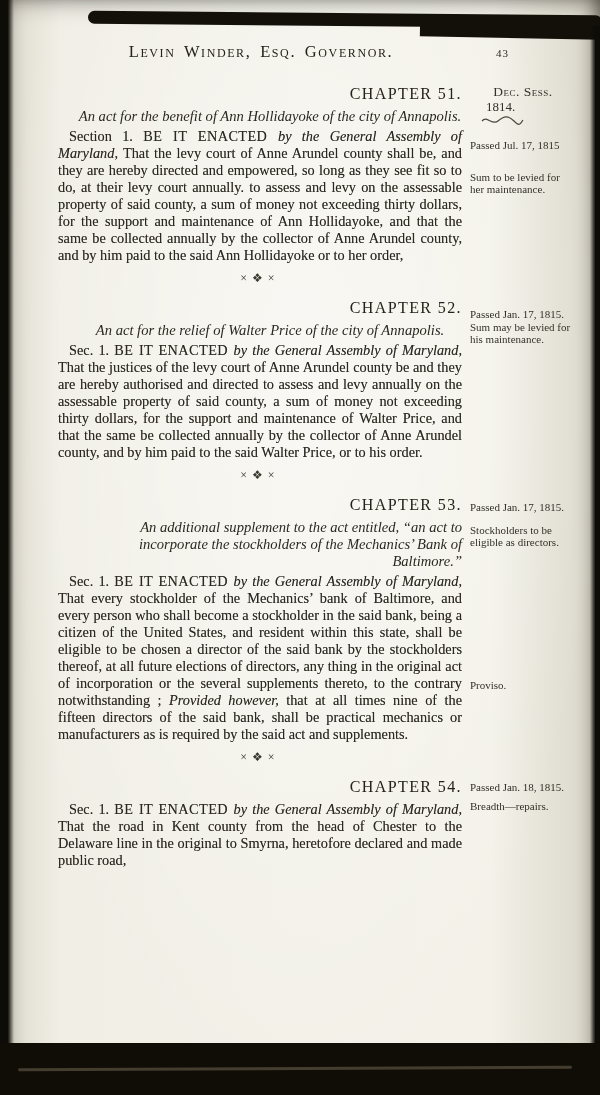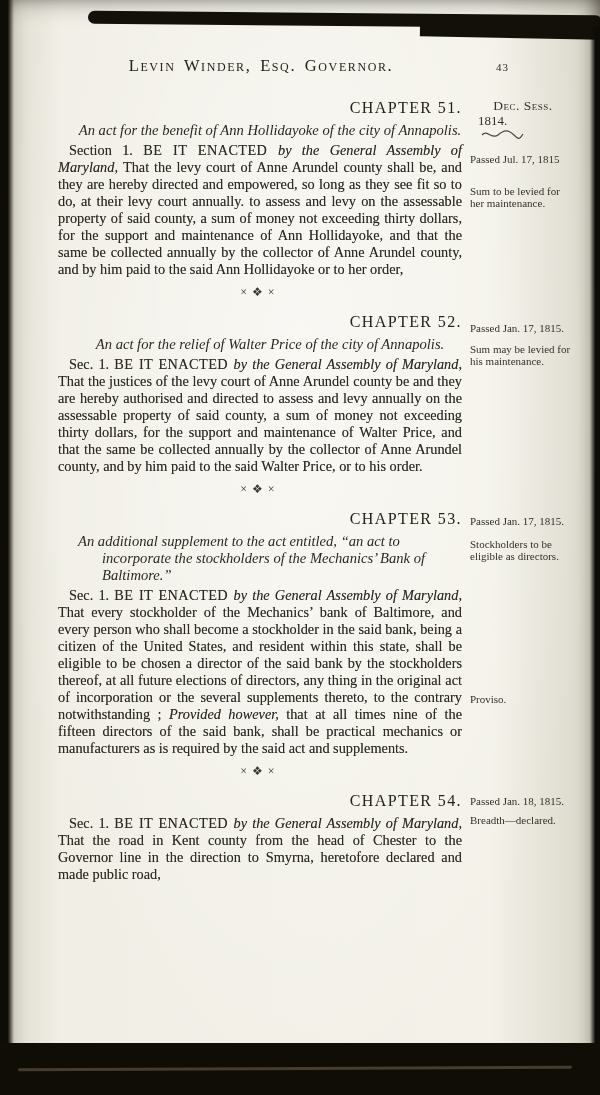--- a/index.html
+++ b/index.html
@@ -16,21 +16,21 @@
     position:absolute; inset:0;
     background:
       radial-gradient(ellipse at 50% 35%, rgba(255,255,255,0.55), rgba(255,255,255,0) 72%),
       linear-gradient(90deg, #ddd9cd 0%, #f0eee5 10%, #f3f1e8 82%, #d8d5c8 100%),
       #eeece2;
     box-shadow:
       inset -16px 0 20px -12px rgba(20,16,8,.55),
       inset 16px 0 22px -12px rgba(20,16,8,.5),
       inset 0 18px 26px -18px rgba(20,16,8,.35),
       inset 0 -26px 30px -20px rgba(20,16,8,.5);
-    padding-top:56px;
+    padding-top:42px;
     overflow:hidden;
     color:#2b2821;
   }
 
   
   .edge-top   { position:absolute; left:88px; right:-2px; top:13px; height:13px; background:#121008; transform:rotate(.5deg); border-radius:7px; }
   .edge-top2  { position:absolute; left:420px; right:-6px; top:19px; height:19px; background:#121008; transform:rotate(1.1deg); }
   .edge-left  { position:absolute; left:0; top:0; bottom:0; width:14px; background:linear-gradient(90deg,#0e0c07 55%, rgba(14,12,7,0)); }
   .edge-right { position:absolute; right:0; top:26px; bottom:0; width:10px; background:linear-gradient(270deg,#0e0c07 45%, rgba(14,12,7,0)); }
   .edge-bottom{ position:absolute; left:0; right:0; bottom:0; height:52px; background:#100d07; }
@@ -53,40 +53,40 @@
   .chapter { display:contents; }
 
   .chap-head {
     font-size:16px; font-weight:normal; text-align:right;
     letter-spacing:1.4px; margin-top:13px; margin-bottom:5px; color:#262219;
   }
   .chap-title {
     font-style:italic; text-align:center;
     font-size:14.6px; line-height:17px; margin-bottom:3px;margin-left:20px;
   }
-  .chap-title.hang { text-align:left; padding-left:24px; text-indent:-24px; }
+  .chap-title.hang { text-align:right; padding-left:24px; text-indent:-24px; }
   .body {
     font-size:14.3px; line-height:17px; text-align:justify; text-indent:11px;
     text-shadow:0 0 .4px rgba(30,25,15,.45);
   }
   .seg-caps   { letter-spacing:.4px; }
   .seg-italic { font-style:italic; }
   .ornament   { text-align:center; font-size:12px; letter-spacing:5px; color:#3a372d; margin:7px 0 0; }
 
   
   .mnotes { font-size:11px; line-height:12.6px; color:#33302a; padding-right:4px; }
   .mn { width:106px; }
   .mn-session { font-variant:small-caps; font-size:13.5px; letter-spacing:.5px; line-height:15px;text-align:center; }
-  .mn-session-year { font-size:13px; margin-left:8px; line-height:15px; }
+  .mn-session-year { font-size:13px; margin-left:16px; line-height:15px; }
   .squiggle { display:block; margin:2px 0 0 10px; }
   .mnotes.c1 { padding-top:12px; }
   .mnotes.c1 .mn-passed { margin-top:14px; }
   .mnotes.c1 .mn-2 { margin-top:19px; }
   .mnotes.c2 { padding-top:22px; }
-  .mnotes.c2 .mn-2 { margin-top:8px; }
+  .mnotes.c2 .mn-2 { margin-top:0; }
   .mnotes.c3 { padding-top:18px; }
   .mnotes.c3 .mn-2 { margin-top:10px; }
   .mnotes.c3 .mn-3 { margin-top:130px; }
   .mnotes.c4 { padding-top:16px; }
   .mnotes.c4 .mn-2 { margin-top:6px; }
 </style>
 </head>
 <body>
 
 <div class="scan">
@@ -140,25 +140,25 @@
         <aside class="mnotes c3">
           <div class="mn mn-passed">Passed Jan. 17, 1815.</div>
           <div class="mn mn-2">Stockholders to be eligible as directors.</div>
           <div class="mn mn-3">Proviso.</div>
         </aside>
       </section>
 
       <section class="chapter">
         <div class="main">
           <h2 class="chap-head">CHAPTER 54.</h2>
-          <p class="body"><span class="seg-plain">Sec. 1. </span><span class="seg-caps">BE IT ENACTED </span><span class="seg-italic">by the General Assembly of Maryland, </span><span class="seg-plain">That the road in Kent county from the head of Chester to the Governor line in the direction to Smyrna, heretofore declared and made public road,</span></p>
+          <p class="body"><span class="seg-plain">Sec. 1. </span><span class="seg-caps">BE IT ENACTED </span><span class="seg-italic">by the General Assembly of Maryland, </span><span class="seg-plain">That the road in Kent county from the head of Chester to the Delaware line in the original to Smyrna, heretofore declared and made public road,</span></p>
         </div>
         <aside class="mnotes c4">
           <div class="mn mn-passed">Passed Jan. 18, 1815.</div>
-          <div class="mn mn-2">Breadth—declared.</div>
+          <div class="mn mn-2">Breadth—repairs.</div>
         </aside>
       </section>
 
     </div>
   </div>
 
   <div class="edge-top"></div>
   <div class="edge-top2"></div>
   <div class="edge-left"></div>
   <div class="edge-right"></div>

